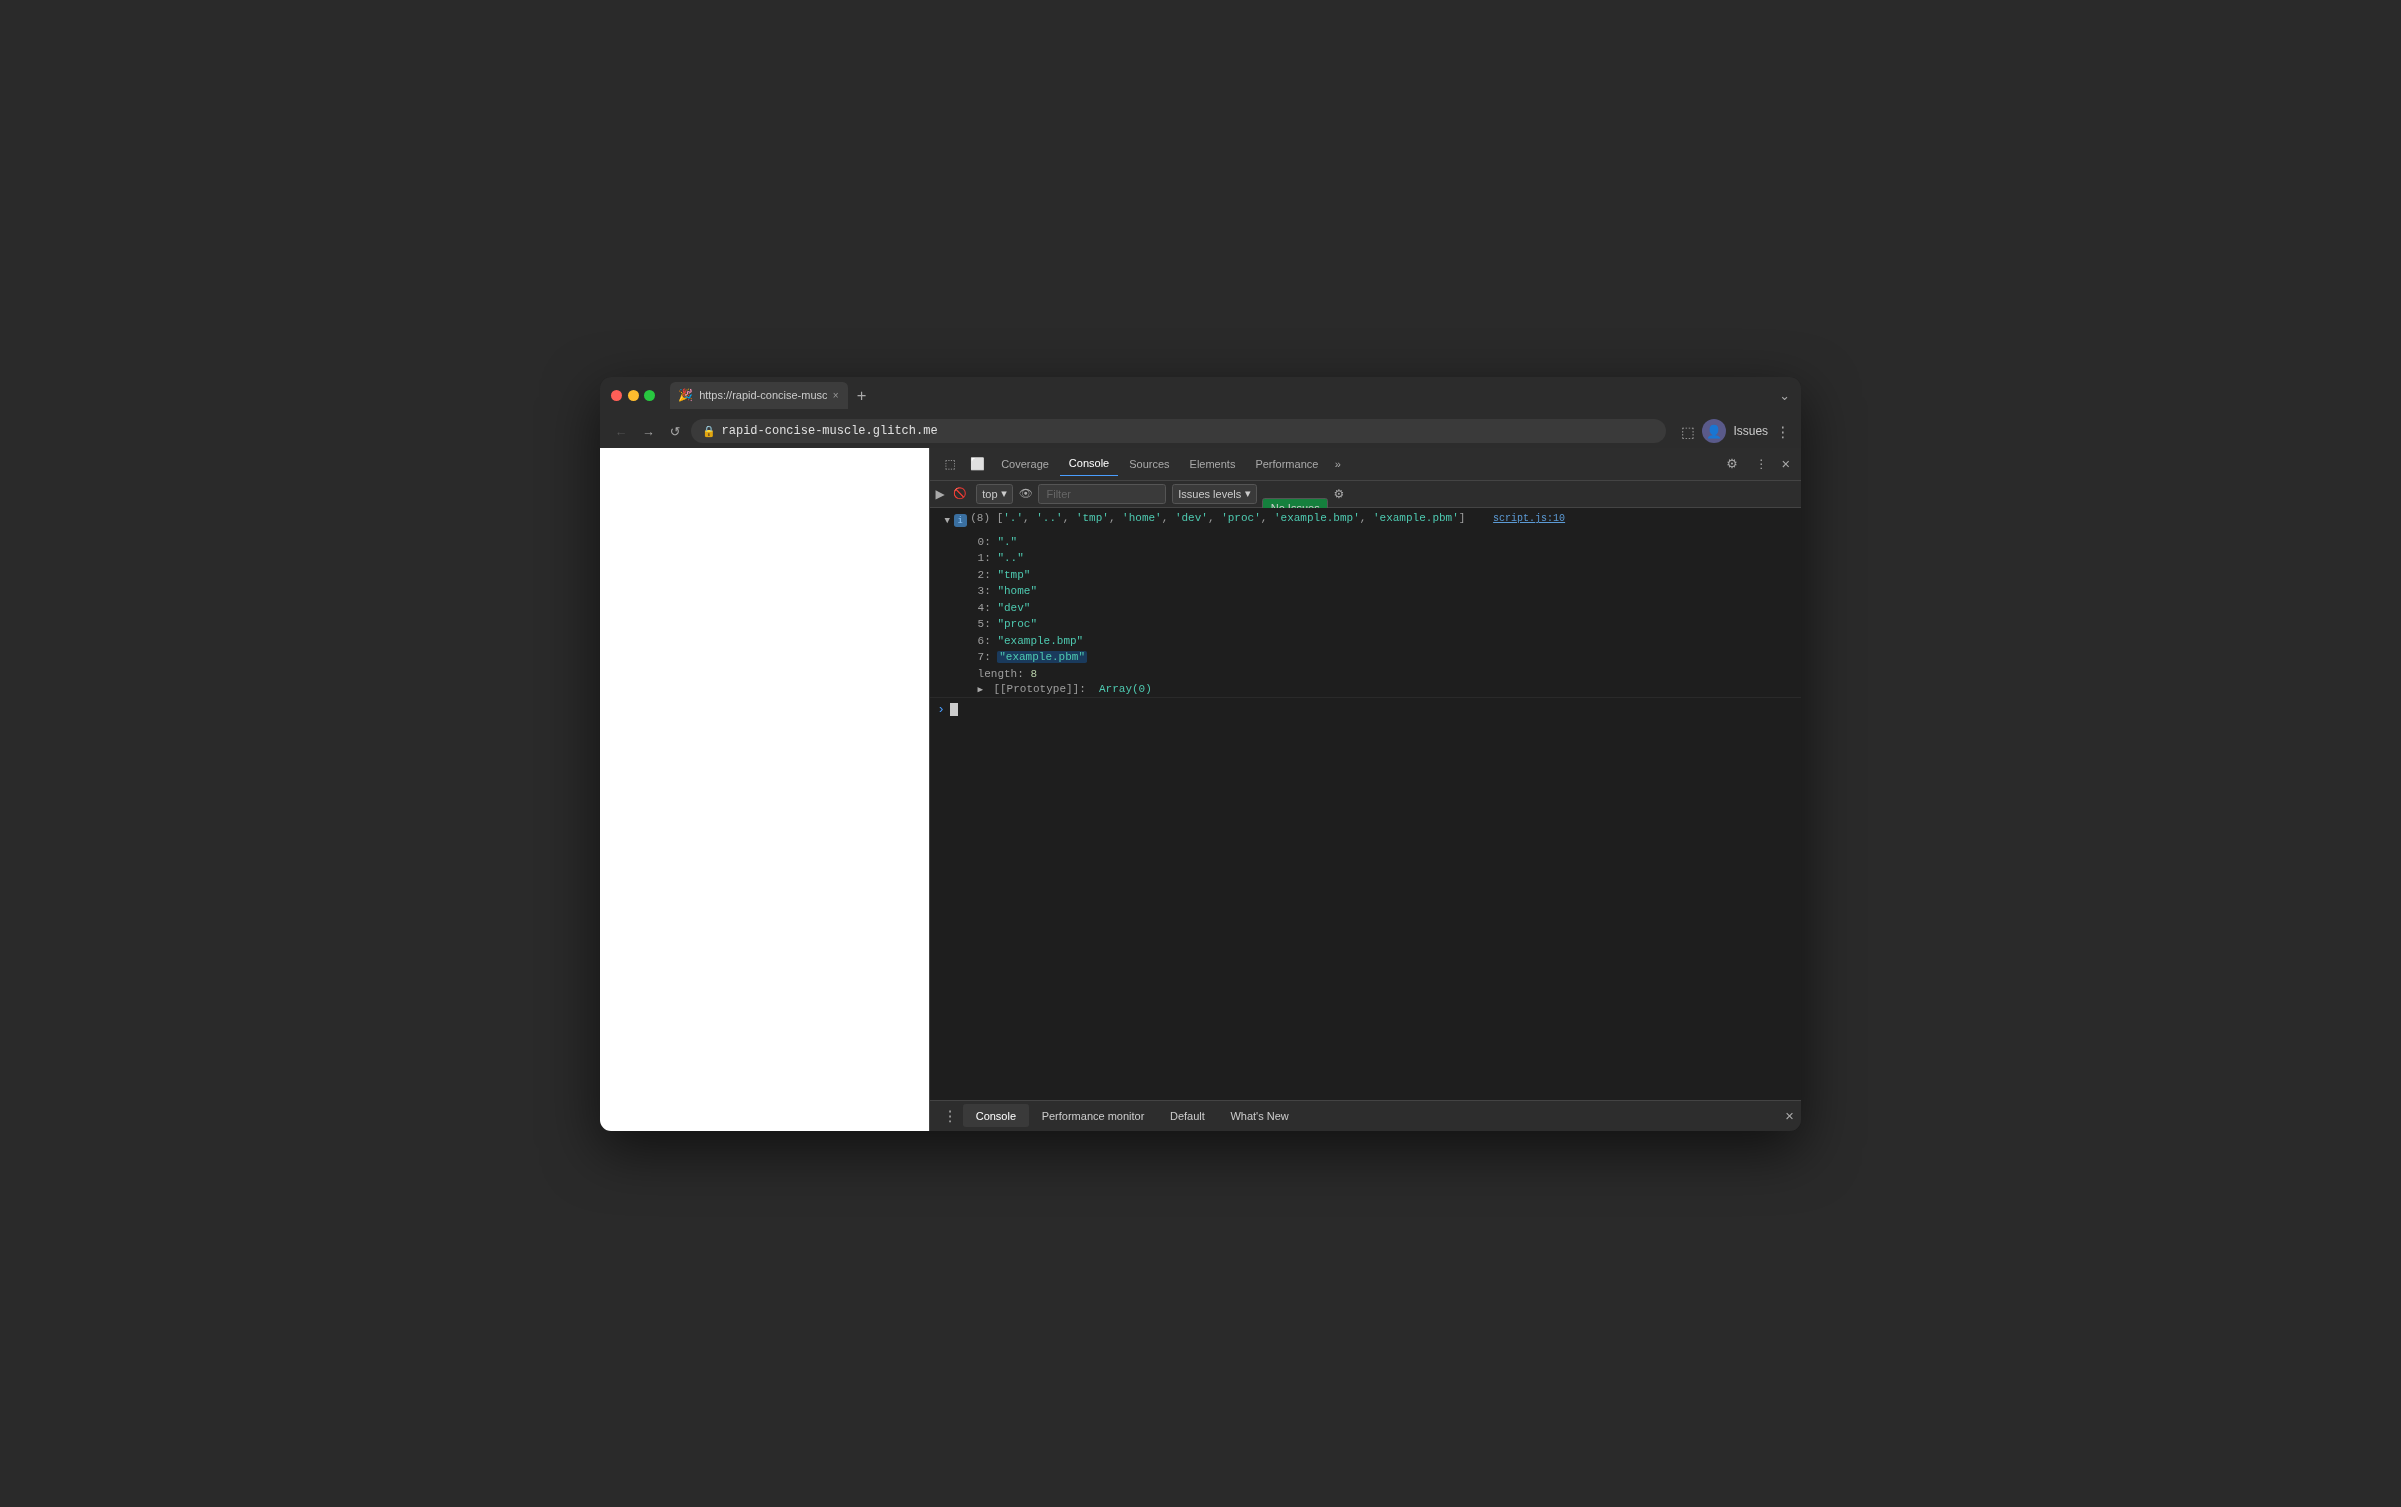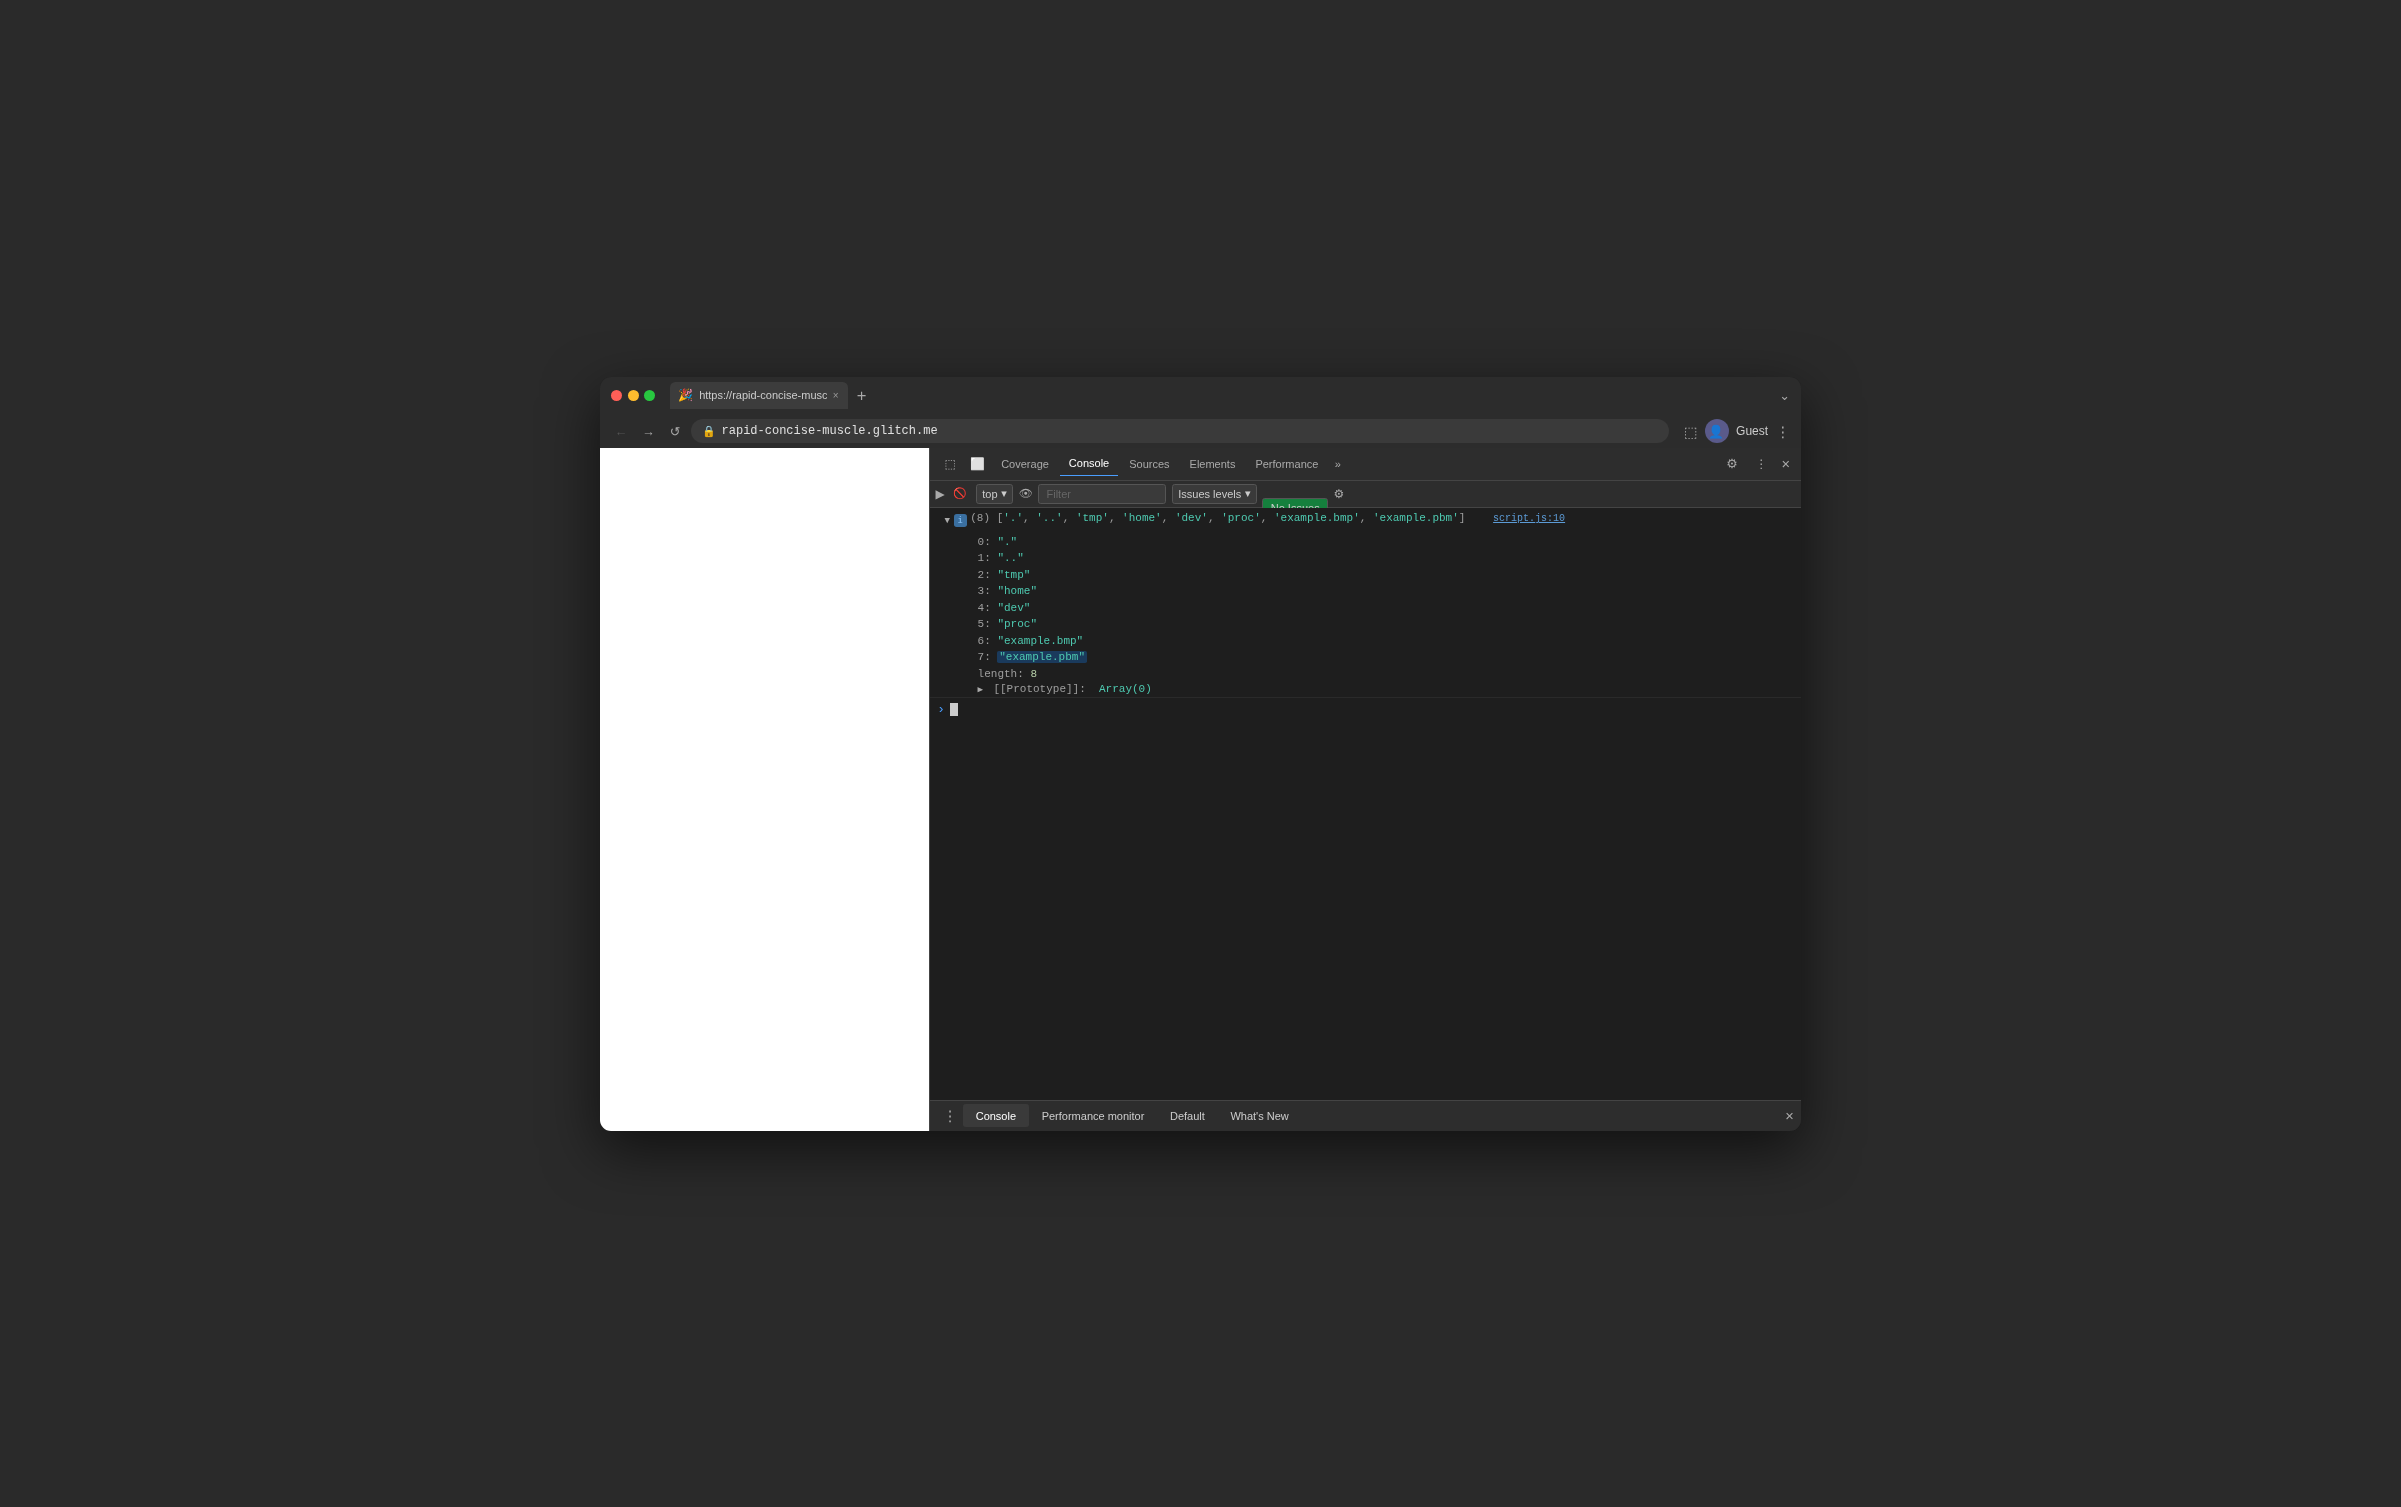--- a/index.html
+++ b/index.html
@@ -472,21 +472,21 @@
     <span class="nav-btn disabled">←</span>
     <span class="nav-btn">→</span>
     <span class="nav-btn">↺</span>
     <div class="url-field">
       <span class="url-lock">🔒</span>
       <span style="font-size:12px;color:#e0e0e0;font-family:Liberation Mono, monospace;">rapid-concise-muscle.glitch.me</span>
     </div>
     <div class="profile-area">
       <span class="devtools-toggle">⬚</span>
       <div class="profile-icon">👤</div>
-      <span class="profile-name">Guest</span>
+      <span class="profile-name">Issues</span>
       <span class="menu-dots">⋮</span>
     </div>
   </div>
 
   <div class="main-area">
 
     <div class="page-content"></div>
 
     <div class="devtools">
 

